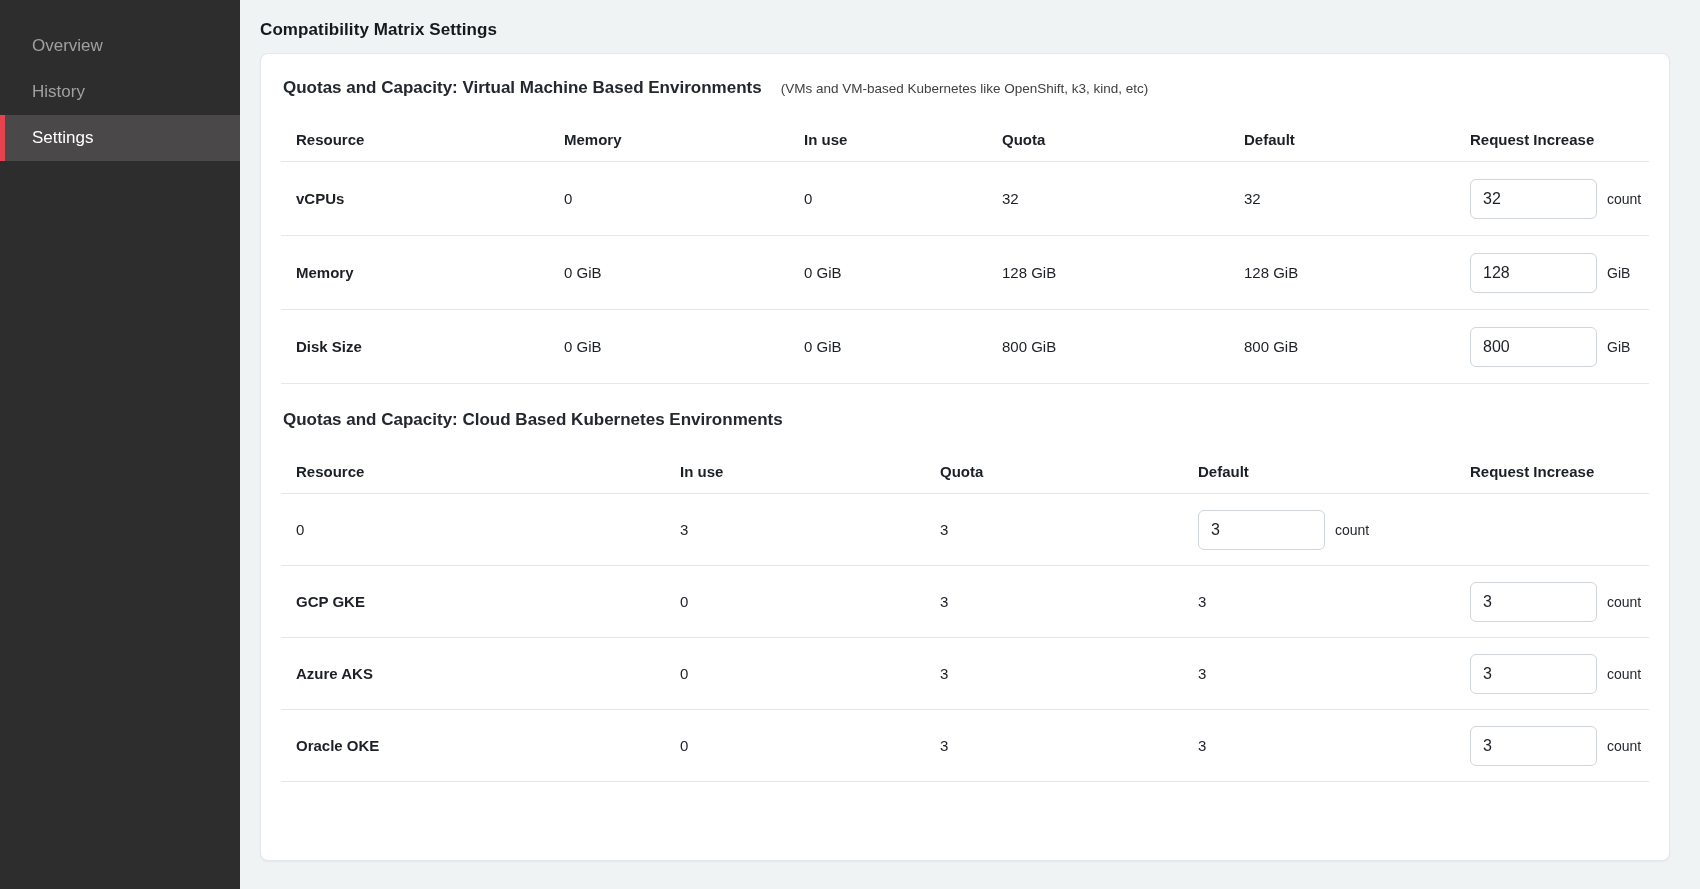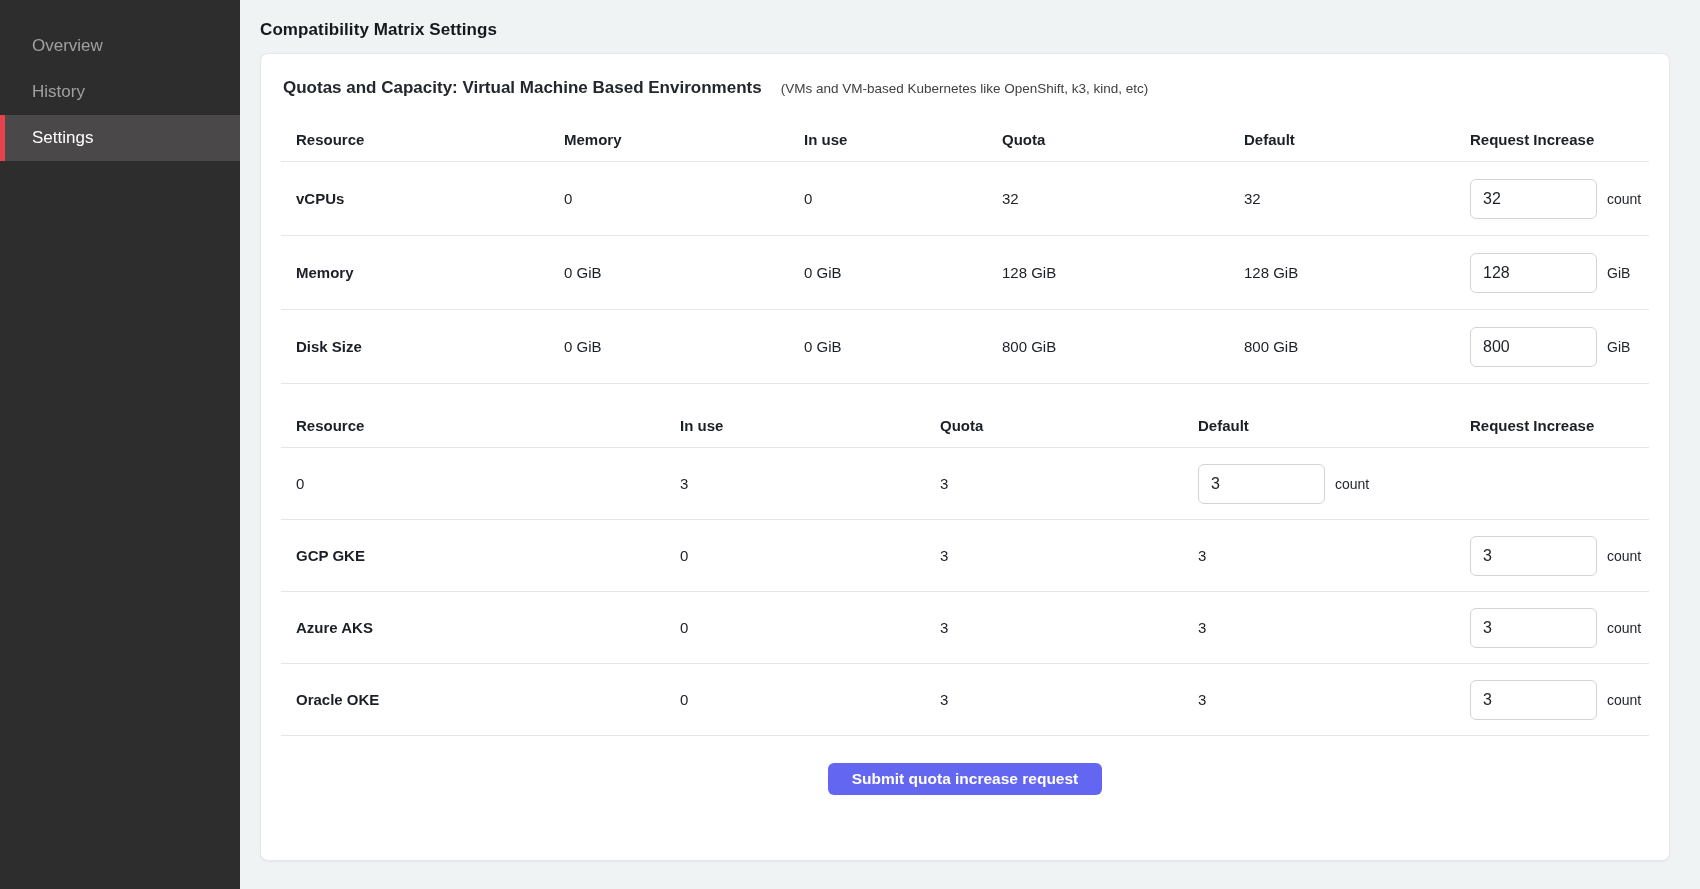--- a/index.html
+++ b/index.html
@@ -110,20 +110,23 @@
           <div class="cell">0 GiB</div>
           <div class="cell">800 GiB</div>
           <div class="cell">800 GiB</div>
           <div class="cell req-cell">
             <input class="req-input" type="text" value="800" style="">
             <span class="unit">GiB</span>
           </div>
         </div>
       </div>
 
+      <h2 class="section-heading section-gap">
+        <span>Quotas and Capacity: Cloud Based Kubernetes Environments</span>
+      </h2>
 
       <div class="qtable second">
         <div class="trow thead cloud-cols">
           <div class="cell">Resource</div>
           <div class="cell">In use</div>
           <div class="cell">Quota</div>
           <div class="cell">Default</div>
           <div class="cell">Request Increase</div>
         </div>
 
@@ -164,19 +167,16 @@
           <div class="cell">0</div>
           <div class="cell">3</div>
           <div class="cell">3</div>
           <div class="cell req-cell">
             <input class="req-input" type="text" value="3" style="">
             <span class="unit">count</span>
           </div>
         </div>
       </div>
 
-      <div class="submit-wrap">
-        <button class="submit-btn">Submit quota increase request</button>
-      </div>
 
     </section>
   </main>
 </div>
 
 </body></html>

